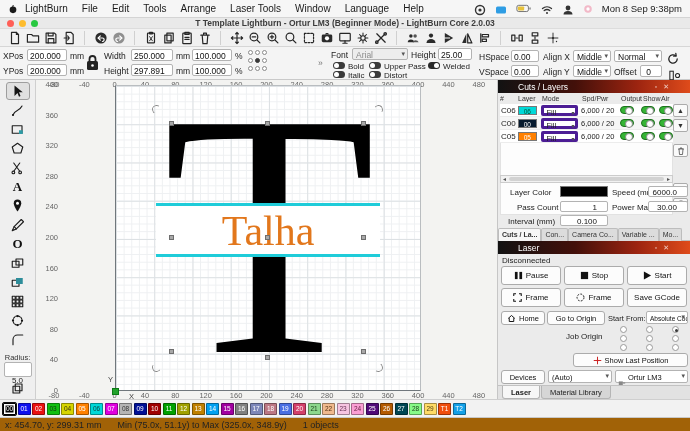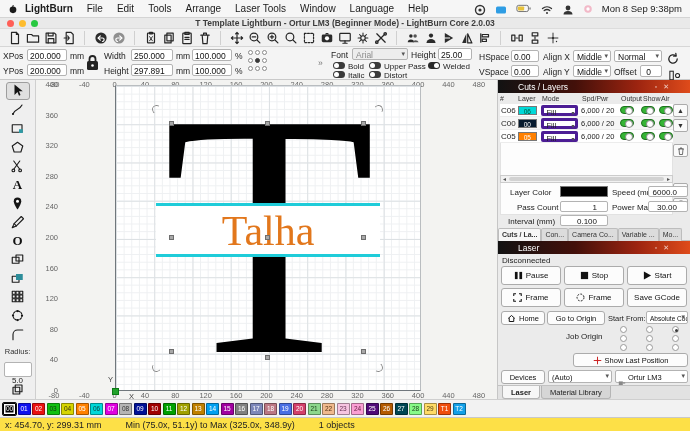--- a/index.html
+++ b/index.html
@@ -1,21 +1,21 @@
 <!DOCTYPE html>
 <html><head>
 <meta charset="utf-8">
 <style>
   *{box-sizing:border-box;margin:0;padding:0}
   html,body{background:#d8d8d8}
   .app{position:relative;width:690px;height:431px;background:#ececec;font-family:"Liberation Sans",sans-serif;overflow:hidden;color:#222}
   
   .menubar{position:absolute;left:0;top:0;width:690px;height:18px;background:#f6f6f6;border-bottom:1px solid #d4d4d4;display:flex;align-items:center;padding:0 8px;font-size:10px;gap:0}
   .menubar .mi{padding:0 7px;color:#1a1a1a}
-  .menubar .mi.bold{font-weight:bold}
+  .menubar .mi.bold{font-weight:normal}
   .mb-right{margin-left:auto;display:flex;align-items:center;gap:9px}
   .sico{width:12px;height:10px;display:inline-block}
   .clock{font-size:9.5px;color:#1a1a1a;white-space:nowrap}
   
   .titlebar{position:absolute;left:0;top:18px;width:690px;height:11px;background:#e9e9e9;border-bottom:1px solid #dcdcdc;display:flex;align-items:center}
   .lights{display:flex;gap:5px;margin-left:7px}
   .light{width:7px;height:7px;border-radius:50%}
   .title{position:absolute;left:0;right:0;text-align:center;font-size:8.5px;font-weight:bold;color:#3c3c3c;pointer-events:none}
   
   .tb1{position:absolute;left:0;top:29px;width:690px;height:18px;background:#f1f1f1;border-bottom:1px solid #d6d6d6;display:flex;align-items:center;padding-left:6px;gap:1px}
@@ -36,21 +36,21 @@
   .anchor{position:absolute;display:grid;grid-template-columns:repeat(3,7px);grid-template-rows:repeat(3,8px)}
   .anchor b{width:5px;height:5px;border:1px solid #8a8a8a;border-radius:50%;background:#fff}
   .anchor b.c{background:#3a3a3a;border-color:#3a3a3a}
   
   .tools{position:absolute;left:0;top:80px;width:36px;height:319px;background:#efefef;border-right:1px solid #cfcfcf;display:flex;flex-direction:column;align-items:center;padding-top:2px}
   .tool{width:24px;height:19px;display:flex;align-items:center;justify-content:center;border-radius:3px;margin-bottom:1px}
   .tool svg{width:15px;height:15px;stroke:#1c1c1c;fill:none;stroke-width:1.5;stroke-linecap:round;stroke-linejoin:round}
   .tool.sel{background:#e0e0e0;border:1px solid #9e9e9e}
   .tool .tl{font-family:"Liberation Serif",serif;font-weight:bold;font-size:13px;color:#111}
   .radlbl{font-size:7.5px;color:#333;margin-top:3px}
-  .radbox{position:relative;width:28px;height:12px;background:#fff;border:1px solid #b3b3b3;border-radius:2px;font-size:8px;text-align:center;padding-top:13px;margin-top:6px}
+  .radbox{position:relative;width:28px;height:12px;background:#fff;border:1px solid #b3b3b3;border-radius:2px;font-size:8px;text-align:center;padding-top:13px;margin-top:0}
   
   .canvas{position:absolute;left:36px;top:80px;width:461px;height:319px;background:#f3f3f1;overflow:hidden}
   .work{position:absolute;left:79px;top:5px;width:306px;height:306px;background:#fff;
         border:1px solid #b9bdc0;border-left:1.5px solid #70777c;border-bottom:1.5px solid #70777c;
         background-image:
           linear-gradient(#dde1e4 1px,transparent 1px),linear-gradient(90deg,#dde1e4 1px,transparent 1px),
           linear-gradient(#eef0f2 1px,transparent 1px),linear-gradient(90deg,#eef0f2 1px,transparent 1px);
         background-size:38.25px 38.25px,38.25px 38.25px,7.65px 7.65px,7.65px 7.65px}
   .rulerx{position:absolute;left:5px;width:451px;display:flex;justify-content:space-between}
   .rulerx .rlab{width:26px;text-align:center;font-size:7.5px;color:#666}
@@ -100,21 +100,21 @@
   .radio{width:7px;height:7px;border:1px solid #9a9a9a;border-radius:50%;background:#fff;position:absolute}
   .radio.on:after{content:"";position:absolute;left:1.5px;top:1.5px;width:3px;height:3px;border-radius:50%;background:#3a3a3a}
   .btabs{position:absolute;left:0;top:305px;width:193px;height:14px;display:flex;gap:1px;padding-left:4px;border-top:1px solid #c2c2c2;background:#e2e2e2}
   .btab{font-size:7.5px;padding:2px 8px 0;background:#d6d6d6;border:1px solid #b5b5b5;border-top:none;border-radius:0 0 3px 3px;height:13px;white-space:nowrap}
   .btab.active{background:#f7f7f7;font-weight:bold}
   
   .palbar{position:absolute;left:0;top:399px;width:690px;height:18px;background:#f2f2f2;border-top:1px solid #cfcfcf;display:flex;align-items:center;padding-left:3px;gap:1.5px}
   .sw{width:13px;height:12px;font-size:6.5px;display:flex;align-items:center;justify-content:center;border:1px solid rgba(0,0,0,.35);border-radius:1px}
   .sw.sel{outline:1.5px solid #111;box-shadow:inset 0 0 0 1.5px #fff}
   
-  .status{position:absolute;left:0;top:417px;width:690px;height:14px;background:#fde047;border-top:1px solid #c8c8c8;display:flex;align-items:center;gap:24px;padding-left:5px;font-size:9px;color:#222}
+  .status{position:absolute;left:0;top:417px;width:690px;height:14px;background:#a16207;border-top:1px solid #c8c8c8;display:flex;align-items:center;gap:16px;padding-left:5px;font-size:9px;color:#222}
 </style>
 </head>
 <body>
 
 <div class="app">
 
   <div class="menubar">
     <span class="sico" style="width:10px"><svg viewBox="0 0 12 12">
           <circle cx="6" cy="7" r="4" fill="#1a1a1a"></circle>
           <rect x="5.4" y="1.2" width="1.4" height="2.4" rx=".7" fill="#1a1a1a" transform="rotate(18 6 2)"></rect>

